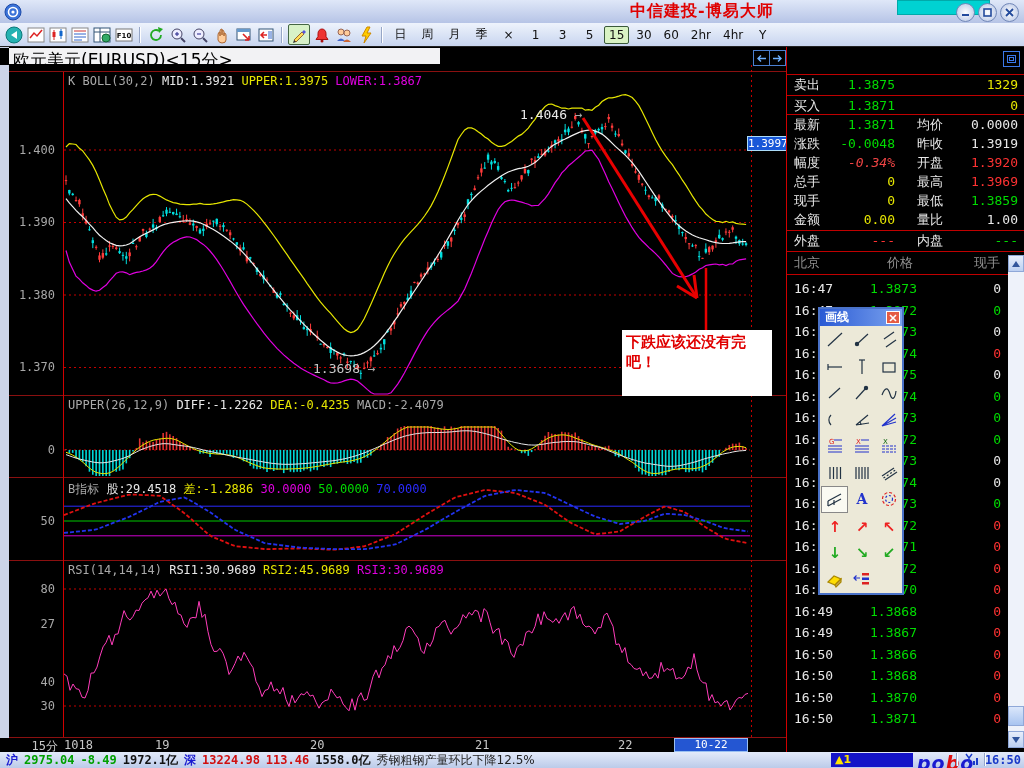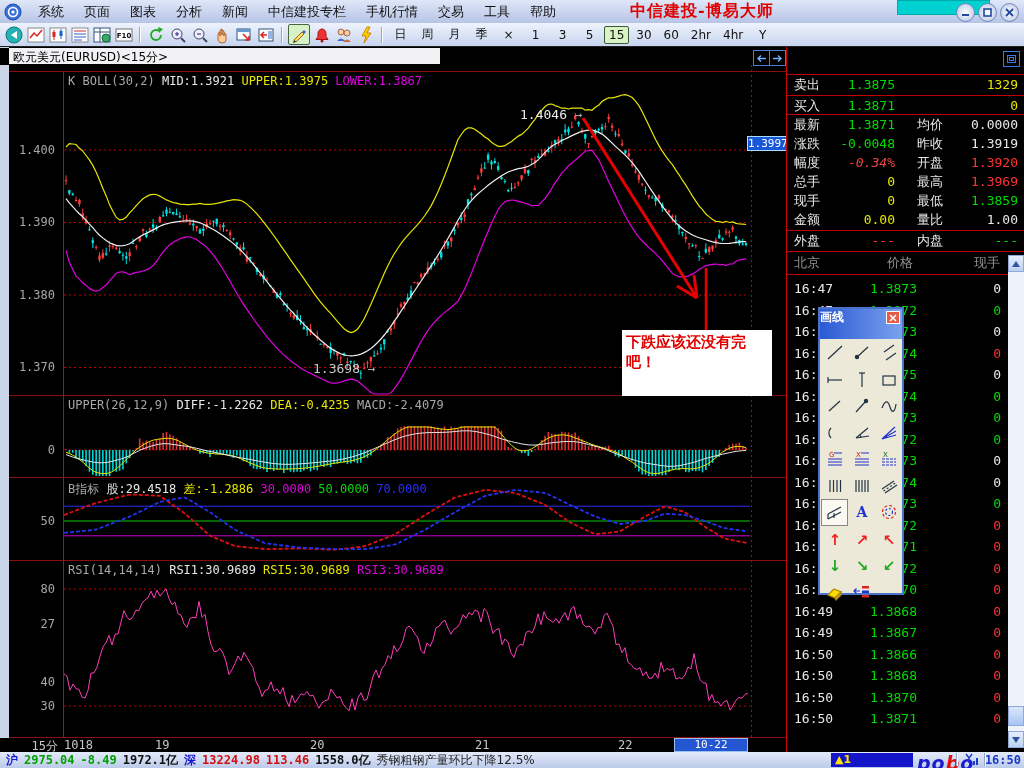--- a/index.html
+++ b/index.html
@@ -23,21 +23,21 @@
     border-bottom:1px solid #222;}
   .tico{width:20px;height:19px;margin:0 1px;display:flex;align-items:center;justify-content:center;}
   .tsep{width:1px;height:16px;background:#96a6c6;border-right:1px solid #fff;margin:0 4px;}
   .pbtn{min-width:15px;text-align:center;font-size:12px;color:#111;padding:1px 4px;margin:0 1px;border:1px solid transparent;}
   .pbtn.act{background:#d9f3c4;border:1px solid #3a5a3a;border-radius:2px;}
   
   .chart-region{position:absolute;left:0;top:47px;width:786px;height:705px;background:#000;}
   .lstrip{position:absolute;left:0;top:0;width:9px;height:705px;background:#ccd4e8;}
   .chead{position:absolute;left:0;top:1px;width:786px;height:17px;background:#000;}
   .chead .white{position:absolute;left:9px;top:0;width:431px;height:16px;background:#f2f2f4;
-    color:#000;font-size:12px;padding:1px 0 0 4px;box-sizing:border-box;white-space:nowrap;}
+    color:#000;font-size:17px;padding:1px 0 0 4px;box-sizing:border-box;white-space:nowrap;}
   .navbtn{position:absolute;top:2px;width:15px;height:14px;background:#000;border:1px solid #4a7fd0;
     display:flex;align-items:center;justify-content:center;}
   #csvg{position:absolute;left:0;top:0;}
   .ilabel{position:absolute;font-family:"DejaVu Sans Mono",monospace;font-size:12px;white-space:nowrap;}
   .gray{color:#a8a8a8;} .whitet{color:#e8e8e8;} .yellowt{color:#e6e600;} .magt{color:#e000e0;}
   .greent{color:#00dc00;} .bluet{color:#2b2bff;}
   .ticklbl{position:absolute;width:55px;text-align:right;color:#a8a8a8;
     font-family:"DejaVu Sans Mono",monospace;font-size:12px;}
   .xaxis{position:absolute;left:0;top:691px;width:786px;height:14px;background:#000;}
   .xtick{position:absolute;top:0;color:#c8c8c8;font-family:"DejaVu Sans Mono",monospace;font-size:12px;}
@@ -67,22 +67,22 @@
   .tq{position:absolute;left:150px;width:64px;text-align:right;}
   
   .scroll{position:absolute;left:1008px;top:255px;width:16px;height:493px;background:#eef2fa;}
   .sbtn{position:absolute;left:0;width:16px;height:17px;background:linear-gradient(#e7eefb,#bcd0f2);
     border:1px solid #8fa8d8;box-sizing:border-box;display:flex;align-items:center;justify-content:center;}
   .sthumb{position:absolute;left:0;top:451px;width:16px;height:20px;background:linear-gradient(#dbe7fb,#a8c4f0);
     border:1px solid #8fa8d8;box-sizing:border-box;}
   
   .palette{position:absolute;left:818px;top:307px;width:86px;height:288px;background:#ece9d8;
     border:2px solid #4a72c8;box-sizing:border-box;z-index:30;}
-  .ptitle{height:30px;background:linear-gradient(90deg,#2a5ad4,#7aa2ee);color:#fff;font-size:12px;
-    font-weight:bold;line-height:17px;position:relative;}
+  .ptitle{height:17px;background:linear-gradient(90deg,#2a5ad4,#7aa2ee);color:#fff;font-size:12px;
+    font-weight:bold;line-height:17px;padding-left:5px;position:relative;}
   .pclose{position:absolute;right:2px;top:2px;width:14px;height:13px;background:#e55c44;border:1px solid #fff;
     box-sizing:border-box;display:flex;align-items:center;justify-content:center;}
   .pgrid{display:grid;grid-template-columns:repeat(3,27px);grid-auto-rows:26.5px;padding:1px 0 0 1px;}
   .pcell{display:flex;align-items:center;justify-content:center;}
   .pcell.sel{background:#fafaf2;border:1px solid #888;box-sizing:border-box;}
   
   .status{position:absolute;left:0;top:752px;width:1024px;height:16px;
     background:linear-gradient(#e3eafa,#bccbe9);display:flex;align-items:center;
     font-weight:bold;font-size:12px;white-space:nowrap;}
   .st{margin-left:6px;font-family:"DejaVu Sans Mono",monospace;}
@@ -100,32 +100,20 @@
 <div class="win">
 
   <div class="menubar">
     <span class="appico">
       <svg width="18" height="18">
           <circle cx="9" cy="9" r="8" fill="#3a72d8" stroke="#1c4aa8"></circle>
           <circle cx="9" cy="9" r="4.5" fill="none" stroke="#fff" stroke-width="1.6"></circle>
           <circle cx="9" cy="9" r="1.6" fill="#fff"></circle>
         </svg>
     </span>
-    <div id="menu-items" style="display:flex;">
-        <span class="mitem">系统</span>
-        <span class="mitem">页面</span>
-        <span class="mitem">图表</span>
-        <span class="mitem">分析</span>
-        <span class="mitem">新闻</span>
-        <span class="mitem">中信建投专栏</span>
-        <span class="mitem">手机行情</span>
-        <span class="mitem">交易</span>
-        <span class="mitem">工具</span>
-        <span class="mitem">帮助</span>
-      </div>
     <div class="wtitle">中信建投-博易大师</div>
     <div class="cyanbox"></div>
     <div class="winbtns">
       <span class="wbtn">
           <svg width="9" height="9">
             <line x1="1" y1="7" x2="8" y2="7" stroke="#234a9c" stroke-width="2"></line>
           </svg>
         </span>
       <span class="wbtn">
           <svg width="9" height="9">
@@ -947,21 +935,21 @@
       <span class="gray">B指标</span>
       <span class="whitet">股:29.4518</span>
       <span class="yellowt">差:-1.2886</span>
       <span class="magt">30.0000</span>
       <span class="greent">50.0000</span>
       <span class="bluet">70.0000</span>
     </div>
     <div class="ilabel" style="left:68px;top:516px;">
       <span class="gray">RSI(14,14,14)</span>
       <span class="whitet">RSI1:30.9689</span>
-      <span class="yellowt">RSI5:30.9689</span>
+      <span class="yellowt">RSI2:45.9689</span>
       <span class="magt">RSI3:30.9689</span>
     </div>
 
     <div class="ticklbl" style="top:96px;">1.400</div>
     <div class="ticklbl" style="top:168px;">1.390</div>
     <div class="ticklbl" style="top:241px;">1.380</div>
     <div class="ticklbl" style="top:313px;">1.370</div>
     <div class="ticklbl" style="top:396px;">0</div>
     <div class="ticklbl" style="top:467px;">50</div>
     <div class="ticklbl" style="top:535px;">80</div>

